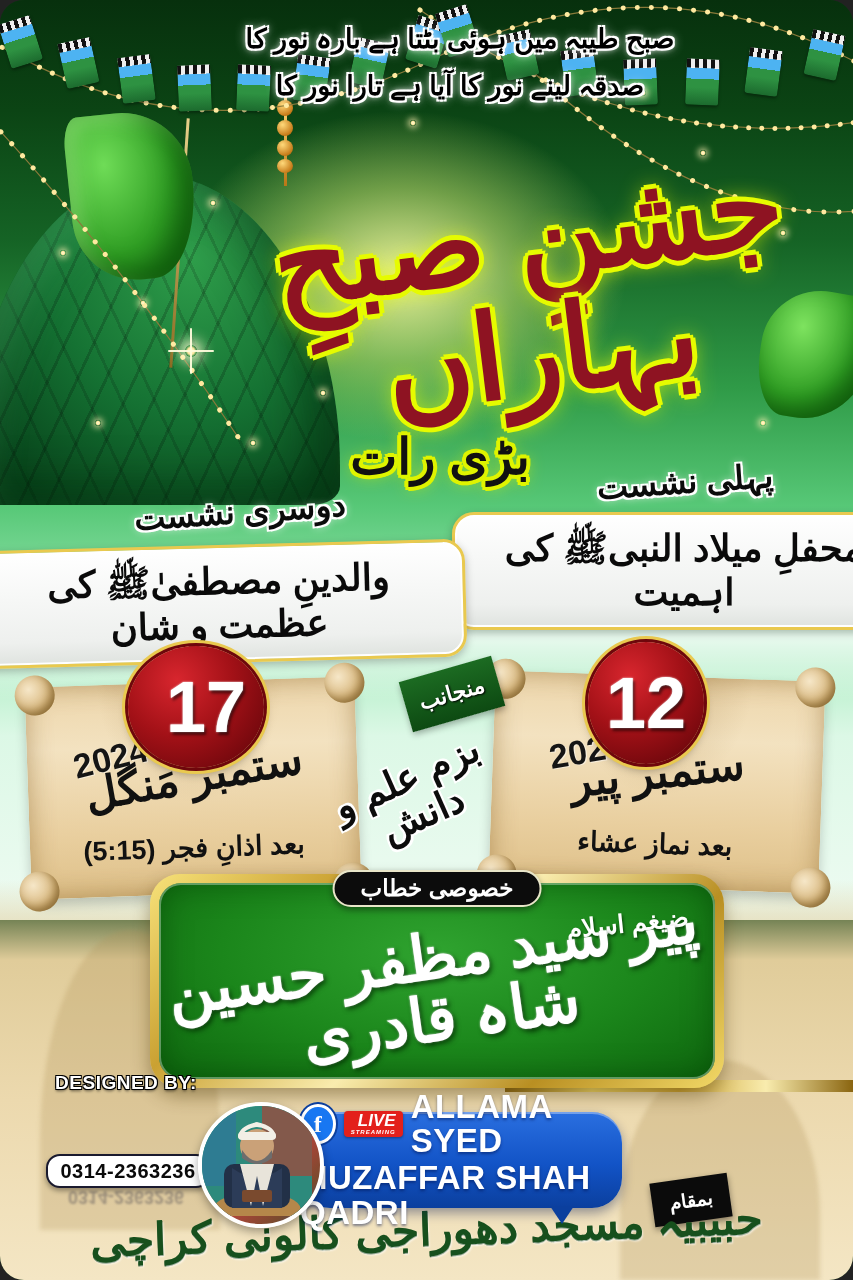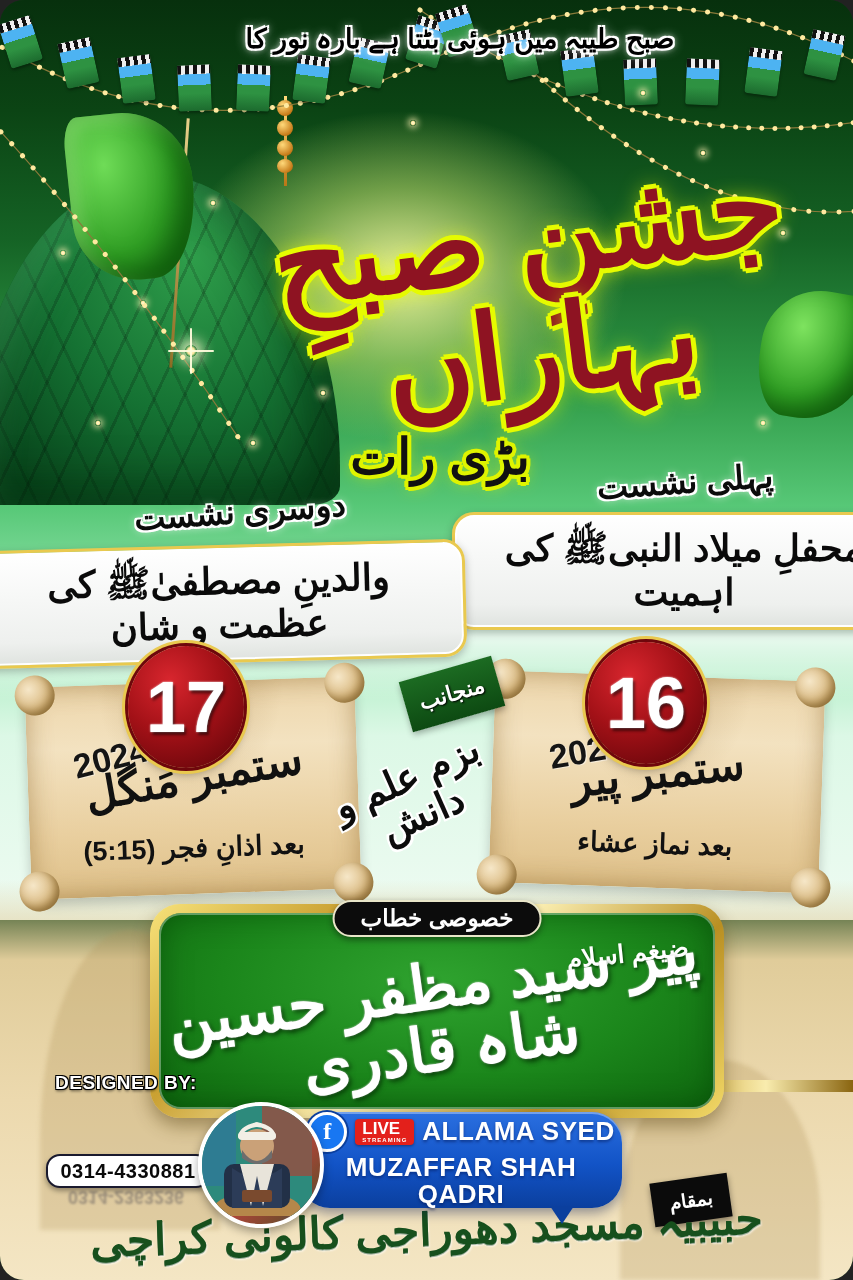--- a/index.html
+++ b/index.html
@@ -143,21 +143,21 @@
   .scroll-left{left:28px;top:682px;transform:rotate(-2deg);}
   .day-badge{
     position:absolute;width:116px;height:122px;border-radius:50%;
     background:radial-gradient(circle at 36% 28%,#d8262e 0%,#a31117 45%,#6e070c 85%);
     box-shadow:0 0 0 3px #6e070c,0 0 0 6px #e9c94f,0 6px 10px rgba(0,0,0,.35);
     display:flex;align-items:center;justify-content:center;
     color:#fff;font-size:72px;font-weight:bold;
     text-shadow:2px 3px 3px rgba(0,0,0,.55),0 0 2px #fff;
   }
   .badge-16{left:588px;top:642px;}
-  .badge-17{left:128px;top:646px;}
+  .badge-17{left:128px;top:646px;padding-left:20px;}
   .scroll-year{
     position:absolute;font-size:34px;font-weight:bold;color:#151515;transform:rotate(-12deg);
     text-shadow:1px 1px 0 rgba(255,255,255,.5);
   }
   .scroll-date{
     position:absolute;direction:rtl;font-size:44px;font-weight:bold;color:#111;
     transform:rotate(-8deg);text-align:center;line-height:1.05;
   }
   .scroll-dow{
     position:absolute;direction:rtl;font-size:20px;font-weight:bold;color:#111;transform:rotate(-12deg);
@@ -180,21 +180,21 @@
     direction:rtl;font-size:38px;font-weight:bold;color:#0c0c0c;line-height:1.05;
     transform:rotate(-24deg);
     text-shadow:0 0 3px #fff,2px 2px 0 #fff,-2px 2px 0 #fff,2px -2px 0 #fff,-2px -2px 0 #fff;
   }
   
   .gold-bar{
     position:absolute;left:505px;top:1080px;width:348px;height:12px;
     background:linear-gradient(90deg,#8a6510,#f2d968 25%,#caa132 50%,#f9ecae 75%,#8a6510);
   }
   .speaker-panel-outer{
-    position:absolute;left:150px;top:904px;width:574px;height:214px;border-radius:30px;
+    position:absolute;left:150px;top:874px;width:574px;height:214px;border-radius:30px;
     background:linear-gradient(135deg,#f7e27a 0%,#caa132 25%,#f9ecae 50%,#b98f22 75%,#f2d968 100%);
     box-shadow:0 8px 18px rgba(80,60,10,.45);
   }
   .speaker-panel{
     position:absolute;left:9px;top:9px;right:9px;bottom:9px;border-radius:22px;
     background:radial-gradient(ellipse at 50% 35%,#2fa32f 0%,#1b861b 55%,#0e660e 100%);
     box-shadow:inset 0 0 0 2px rgba(255,255,255,.35), inset 0 0 30px rgba(0,60,0,.5);
     overflow:visible;
   }
   .khitab-pill{
@@ -258,27 +258,28 @@
     position:absolute;left:250px;bottom:-16px;width:0;height:0;
     border-left:12px solid transparent;border-right:12px solid transparent;border-top:18px solid #0b3f9e;
   }
   .live-row{display:flex;align-items:center;gap:8px;}
   .fb-circle{
     width:34px;height:34px;border-radius:50%;background:#1877f2;border:3px solid #fff;
     box-shadow:0 0 0 2px #0b3f9e;display:flex;align-items:center;justify-content:center;
     color:#fff;font-size:24px;font-weight:bold;font-family:"Liberation Serif",serif;
   }
   .live-badge{
-    background:#e3201b;border-radius:4px;padding:1px 7px;display:flex;flex-direction:column;align-items:flex-start;
+    background:#e3201b;border-radius:4px;padding:1px 7px;display:flex;flex-direction:column;align-items:flex-end;
     box-shadow:0 1px 3px rgba(0,0,0,.4);
+    font-style:italic;
   }
   .live-badge .lv{color:#fff;font-size:17px;font-weight:bold;line-height:1;}
   .live-badge .st{color:#fff;font-size:6px;font-weight:bold;letter-spacing:1px;line-height:1.2;}
-  .live-name{color:#fff;font-size:26px;font-weight:bold;letter-spacing:.5px;line-height:1.05;
-    text-shadow:0 2px 3px rgba(0,20,80,.5);text-align:center;}
+  .live-name{color:#fff;font-size:33px;font-weight:bold;letter-spacing:.5px;line-height:1.05;
+    text-shadow:0 2px 3px rgba(0,20,80,.5);}
   
   .venue-label{
     position:absolute;left:652px;top:1178px;width:78px;height:44px;background:#0b0b0b;
     display:flex;align-items:center;justify-content:center;color:#fff;font-size:19px;font-weight:bold;
     direction:rtl;transform:rotate(-8deg);box-shadow:0 3px 6px rgba(0,0,0,.4);
   }
   .venue-line{
     position:absolute;left:0px;top:1204px;width:853px;text-align:center;direction:rtl;
     font-size:44px;font-weight:bold;color:#17501d;transform:rotate(-2deg);
     text-shadow:1px 2px 2px rgba(255,255,255,.6),0 1px 0 #0c3a12;
@@ -344,20 +345,21 @@
       <div class="sparkle" style="left: 700px; top: 150px;"></div>
       <div class="sparkle" style="left: 780px; top: 230px;"></div>
       <div class="sparkle" style="left: 640px; top: 90px;"></div>
       <div class="sparkle" style="left: 210px; top: 200px;"></div>
       <div class="sparkle" style="left: 410px; top: 120px;"></div>
       <div class="sparkle" style="left: 760px; top: 420px;"></div>
     </div>
 
   <div class="couplet">
     <div>صبح طیبہ میں ہوئی بٹتا ہے بارہ نور کا</div>
+    <div>صدقہ لینے نور کا آیا ہے تارا نور کا</div>
   </div>
 
   <div class="main-title">جشنِ صبحِ بہاراں</div>
   <div class="sub-title">بڑی رات</div>
 
   <div class="session-heading h-first">پہلی نشست</div>
   <div class="topic-box t-first">
     <span>محفلِ میلاد النبیﷺ کی اہمیت</span>
   </div>
 
@@ -369,21 +371,21 @@
   <div class="scroll scroll-right">
     <div class="curl tl"></div>
       <div class="curl tr"></div>
       <div class="curl bl"></div>
       <div class="curl br"></div>
     <div class="scroll-year" style="left:56px;top:58px;">2024</div>
     <div class="scroll-dow" style="left:118px;top:52px;">بروز</div>
     <div class="scroll-date" style="left:30px;top:74px;width:270px;">ستمبر پیر</div>
     <div class="scroll-time" style="left:40px;top:152px;width:250px;">بعد نماز عشاء</div>
   </div>
-  <div class="day-badge badge-16">16</div>
+  <div class="day-badge badge-16">12</div>
 
   <div class="scroll scroll-left">
     <div class="curl tl"></div>
       <div class="curl tr"></div>
       <div class="curl bl"></div>
       <div class="curl br"></div>
     <div class="scroll-year" style="left:46px;top:54px;">2024</div>
     <div class="scroll-dow" style="left:128px;top:50px;">بروز</div>
     <div class="scroll-date" style="left:26px;top:72px;width:280px;">ستمبر مَنگل</div>
     <div class="scroll-time" style="left:34px;top:150px;width:260px;">بعد اذانِ فجر (5:15)</div>
@@ -396,21 +398,21 @@
   <div class="gold-bar"></div>
   <div class="speaker-panel-outer">
     <div class="speaker-panel">
       <div class="khitab-pill">خصوصی خطاب</div>
       <div class="honorific">ضیغم اسلام</div>
       <div class="speaker-name">پیر سید مظفر حسین شاہ قادری</div>
     </div>
   </div>
 
   <div class="designed-by">DESIGNED BY:</div>
-  <div class="designer-phone">0314-4330881</div>
+  <div class="designer-phone">0314-2363236</div>
   <div class="phone-reflection">0314-2363236</div>
 
   <div class="photo-circle">
     <svg width="110" height="110" viewBox="0 0 110 110">
       <rect x="0" y="0" width="110" height="110" fill="#2d8a7c"></rect>
       <rect x="60" y="0" width="50" height="70" fill="#a84436" opacity=".7"></rect>
       <rect x="0" y="0" width="34" height="80" fill="#2f6ea8" opacity=".5"></rect>
       <ellipse cx="55" cy="104" rx="44" ry="18" fill="#b5874a"></ellipse>
       <rect x="22" y="58" width="66" height="44" rx="10" fill="#223047"></rect>
       <path d="M30,62 Q55,80 80,62 L80,102 L30,102 Z" fill="#2c3c58"></path>

